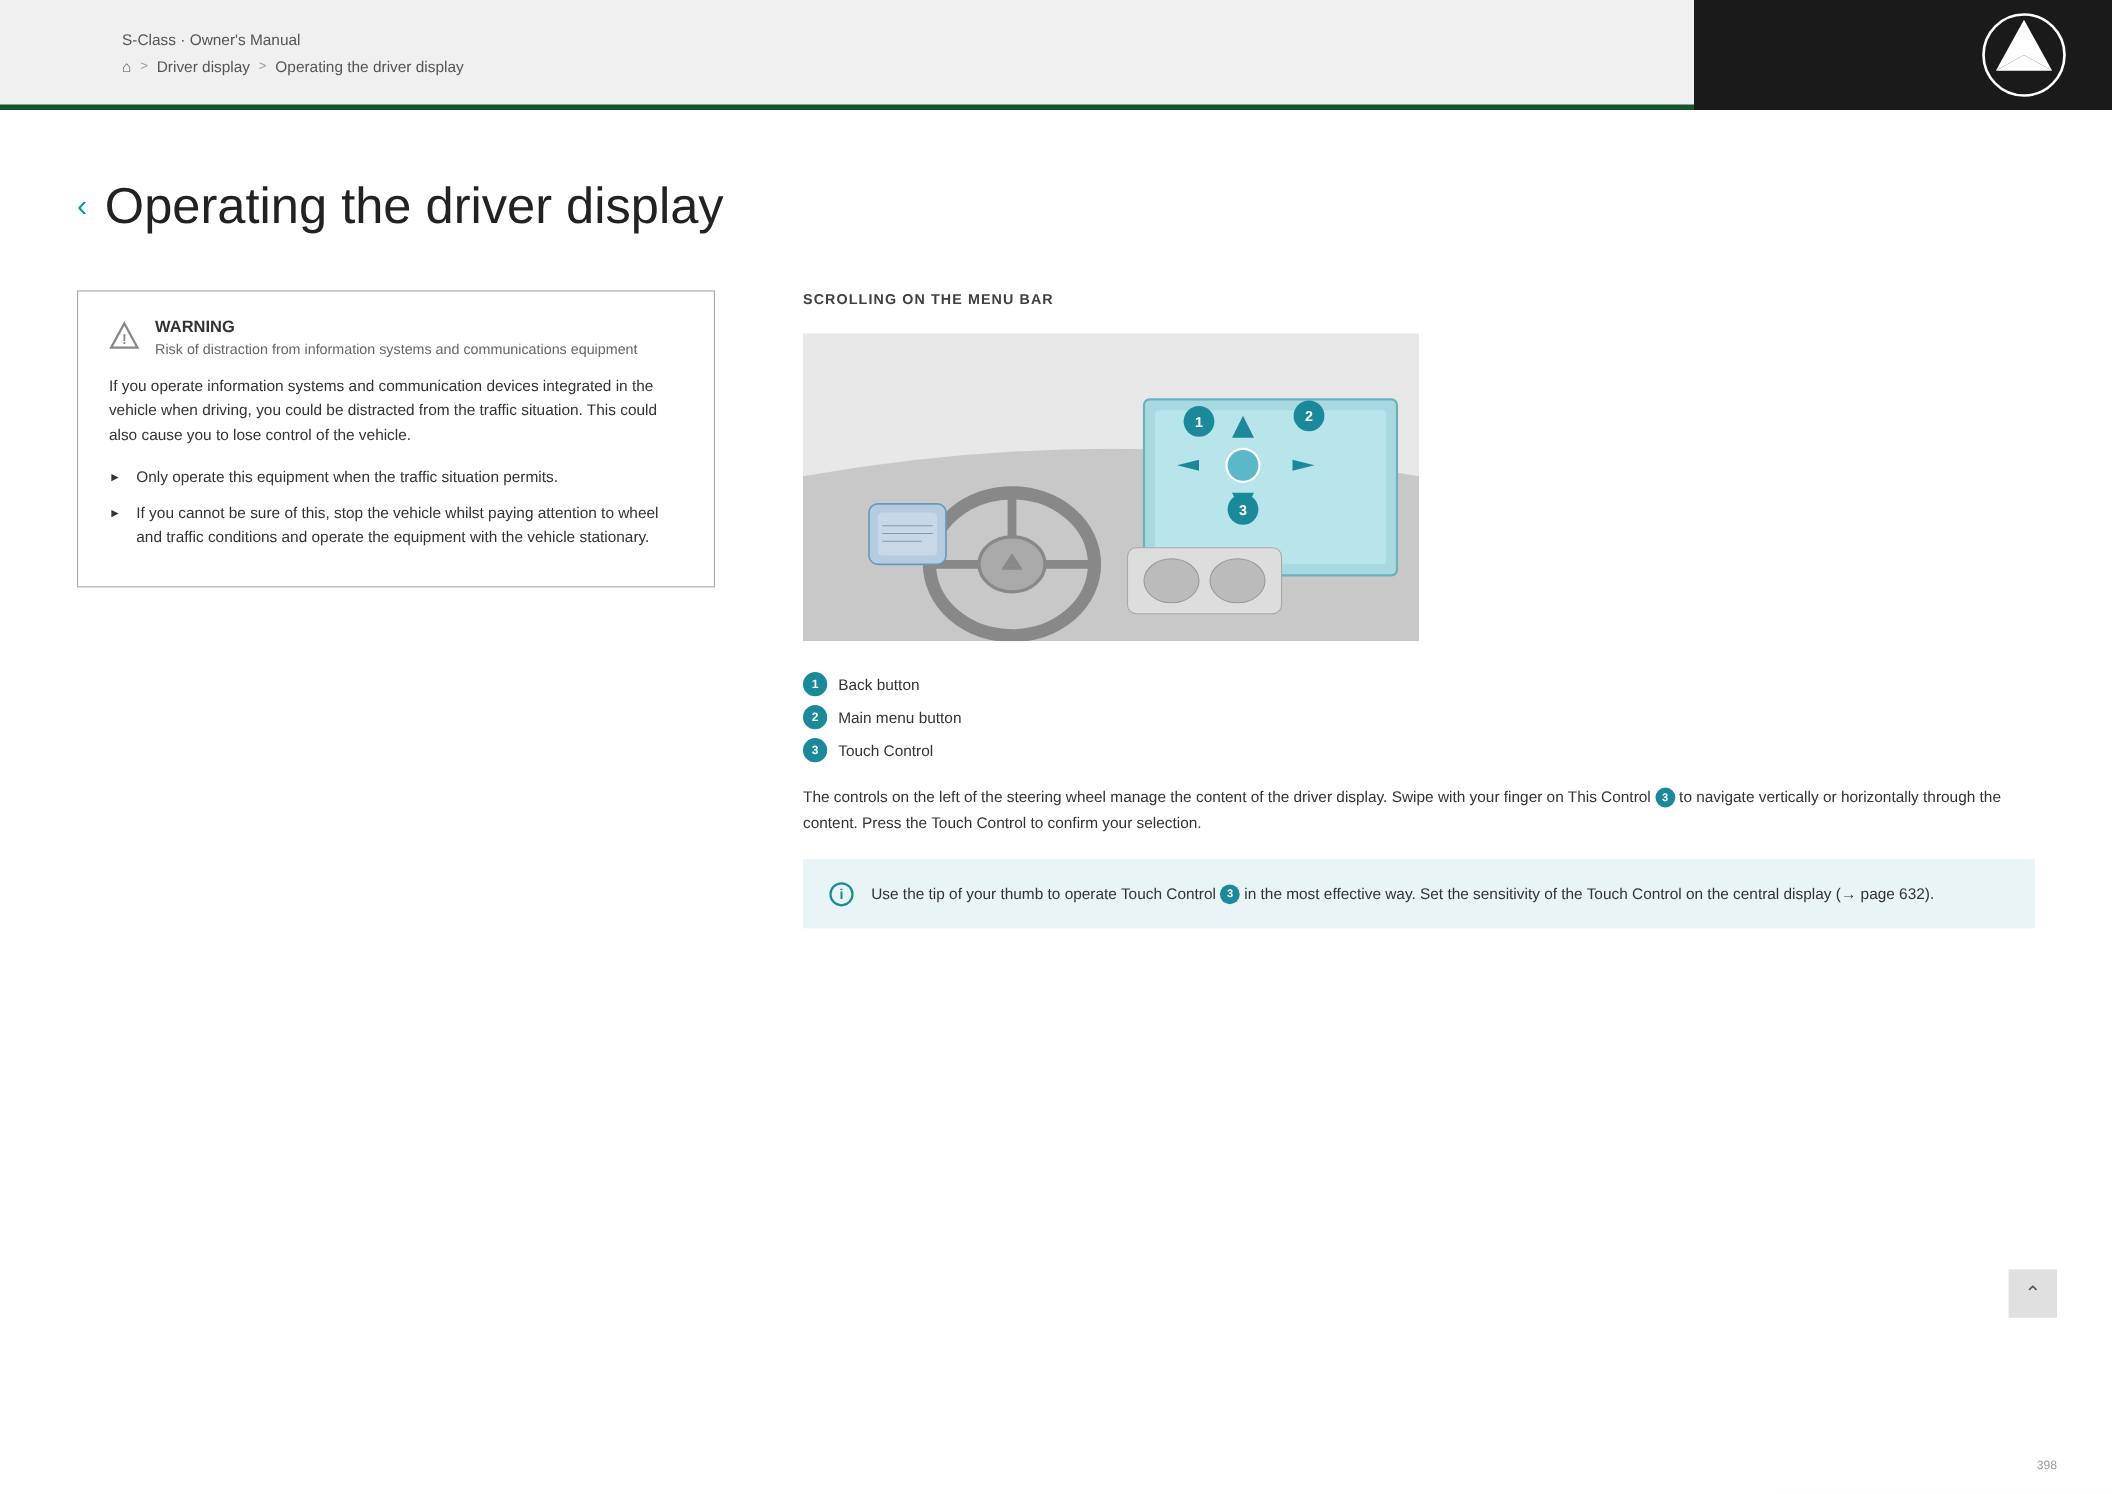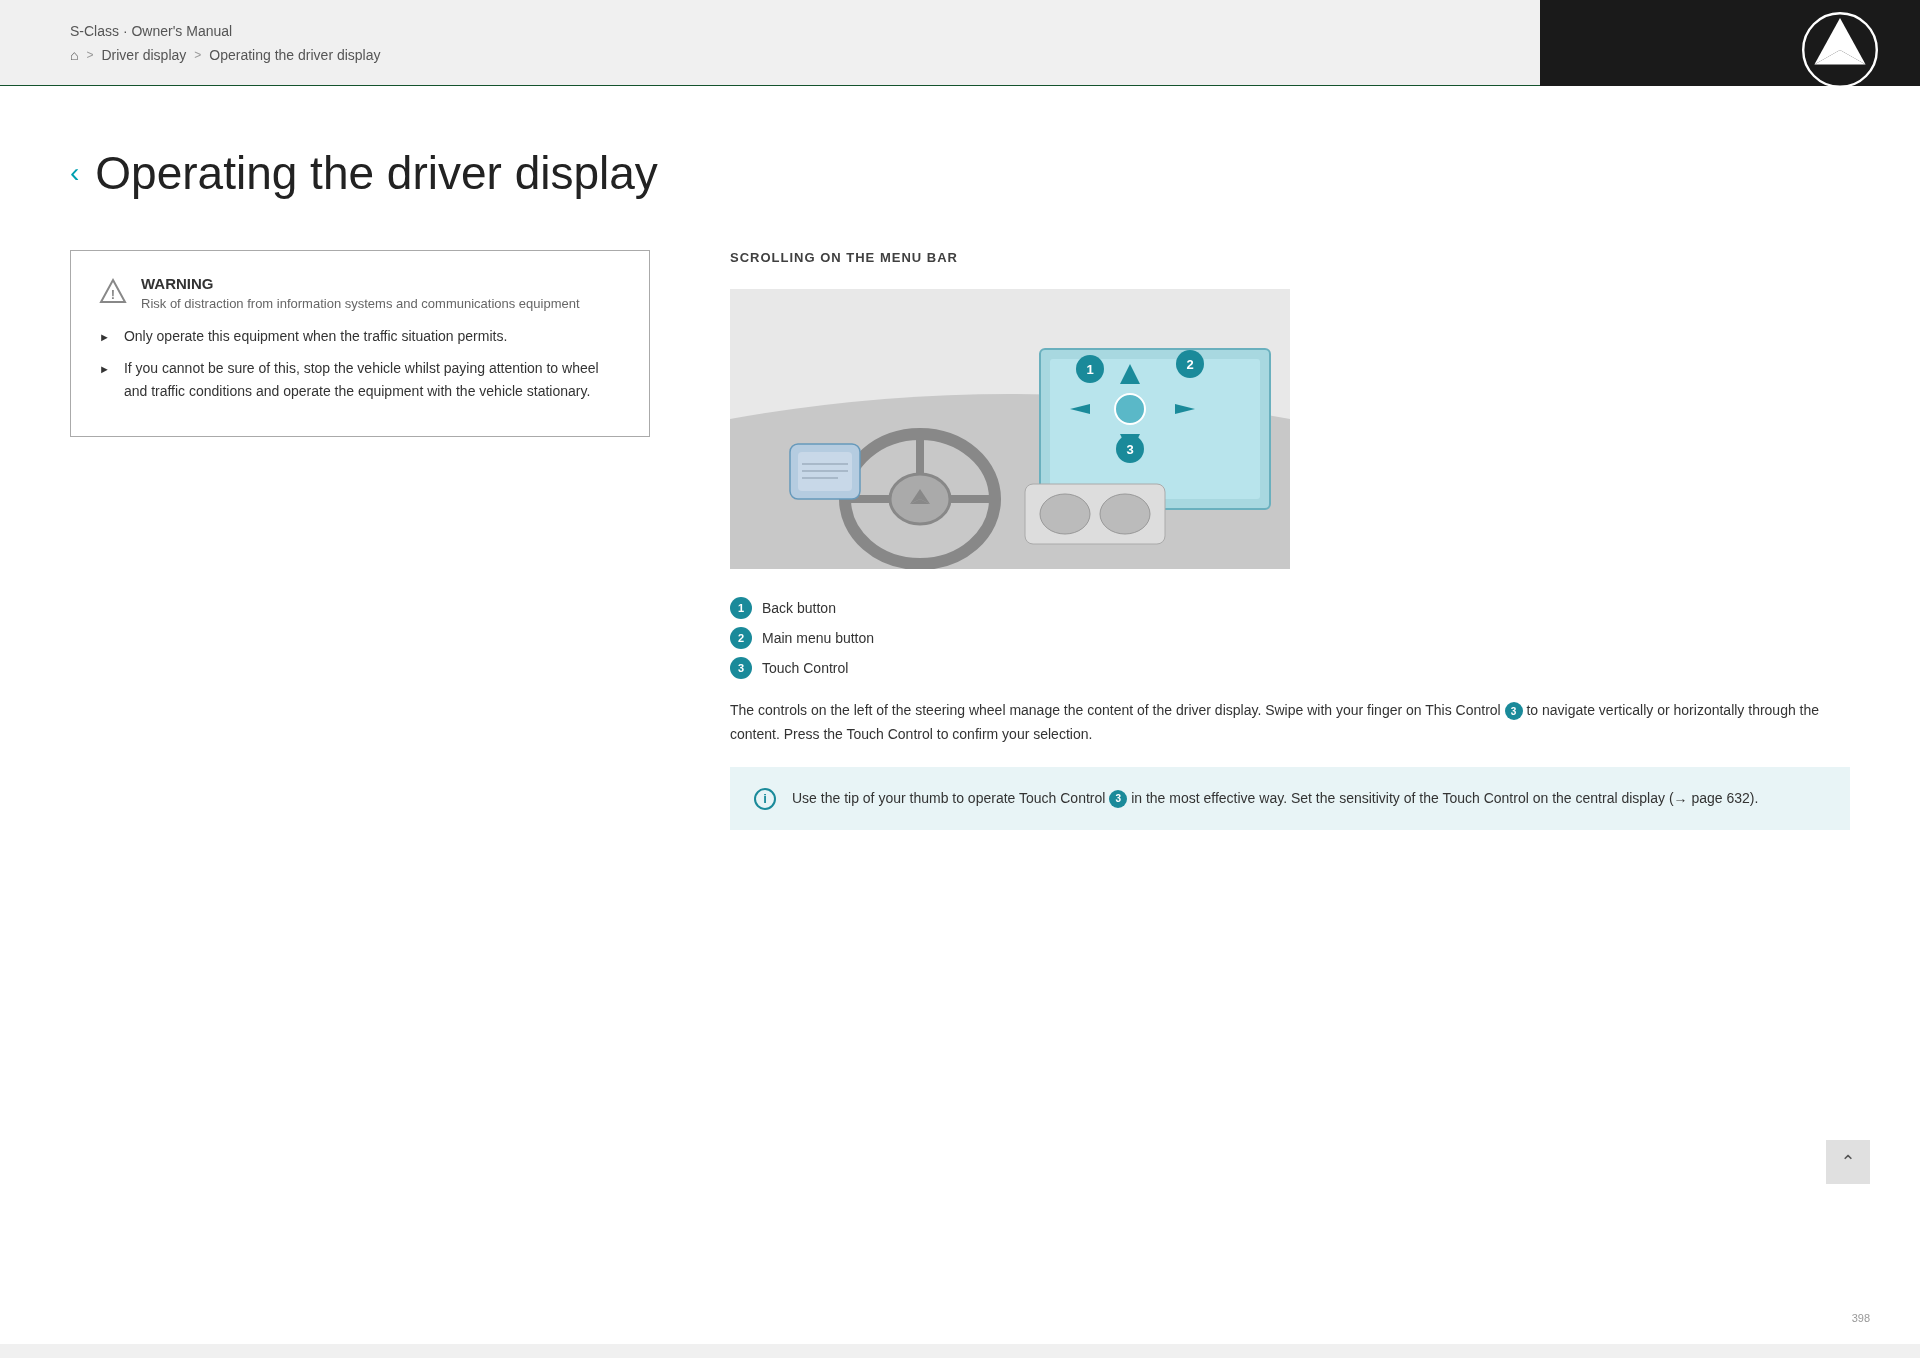--- a/index.html
+++ b/index.html
@@ -8,25 +8,26 @@
       font-size: 14px;
       background: #f0f0f0;
       width: 1920px;
       min-height: 1358px;
       color: #333;
     }
 
     
     .header {
       background: #f0f0f0;
-      border-bottom: 1px solid #14532d;
-      height: 86px;
+      border-bottom: 5px solid #14532d;
+      height: 100px;
       display: flex;
       align-items: center;
       position: relative;
+      padding-left: 41px;
     }
     .header-right-black {
       position: absolute;
       right: 0;
       top: 0;
       width: 380px;
       height: 100px;
       background: #1a1a1a;
       display: flex;
       align-items: center;
@@ -322,20 +323,21 @@
             <svg width="28" height="28" viewBox="0 0 28 28">
               <polygon points="14,3 26,25 2,25" fill="none" stroke="#888" stroke-width="2"></polygon>
               <text x="14" y="22" text-anchor="middle" font-size="13" fill="#888" font-weight="bold">!</text>
             </svg>
           </div>
           <div class="warning-title-block">
             <div class="warning-title">WARNING</div>
             <div class="warning-subtitle">Risk of distraction from information systems and communications equipment</div>
           </div>
         </div>
+        <div class="warning-body">If you operate information systems and communication devices integrated in the vehicle when driving, you could be distracted from the traffic situation. This could also cause you to lose control of the vehicle.</div>
         <ul class="warning-bullets">
           <li>
             <span class="bullet-arrow">►</span>
             <span>Only operate this equipment when the traffic situation permits.</span>
           </li>
           <li>
             <span class="bullet-arrow">►</span>
             <span>If you cannot be sure of this, stop the vehicle whilst paying attention to wheel and traffic conditions and operate the equipment with the vehicle stationary.</span>
           </li>
         </ul>

